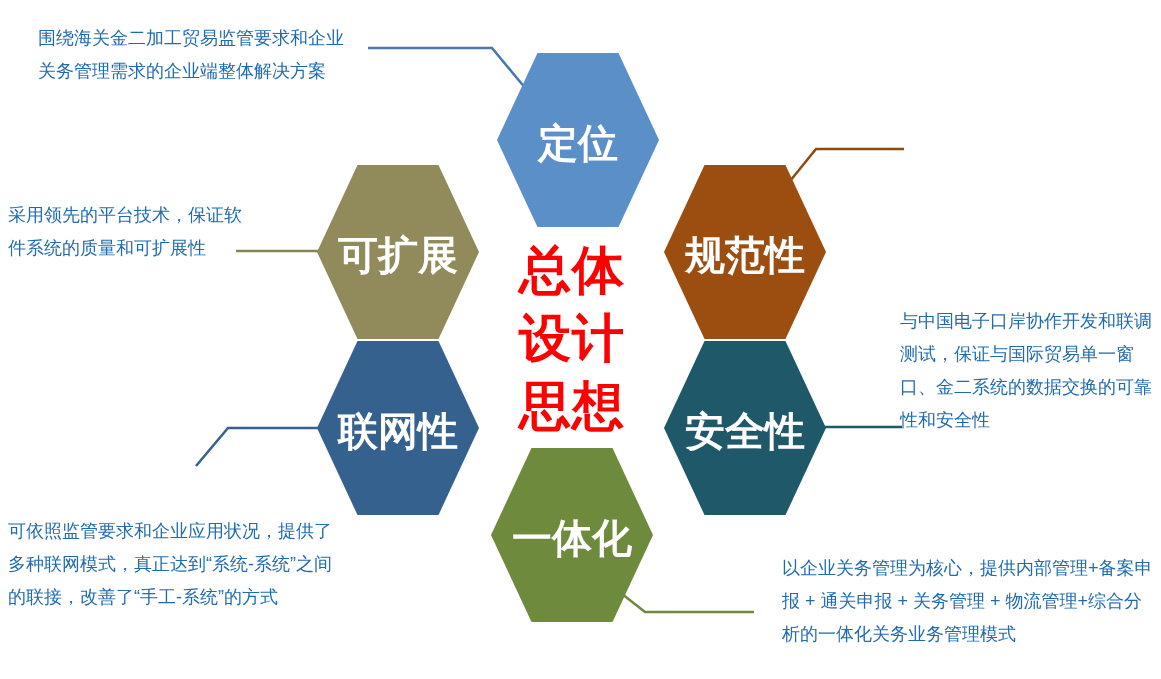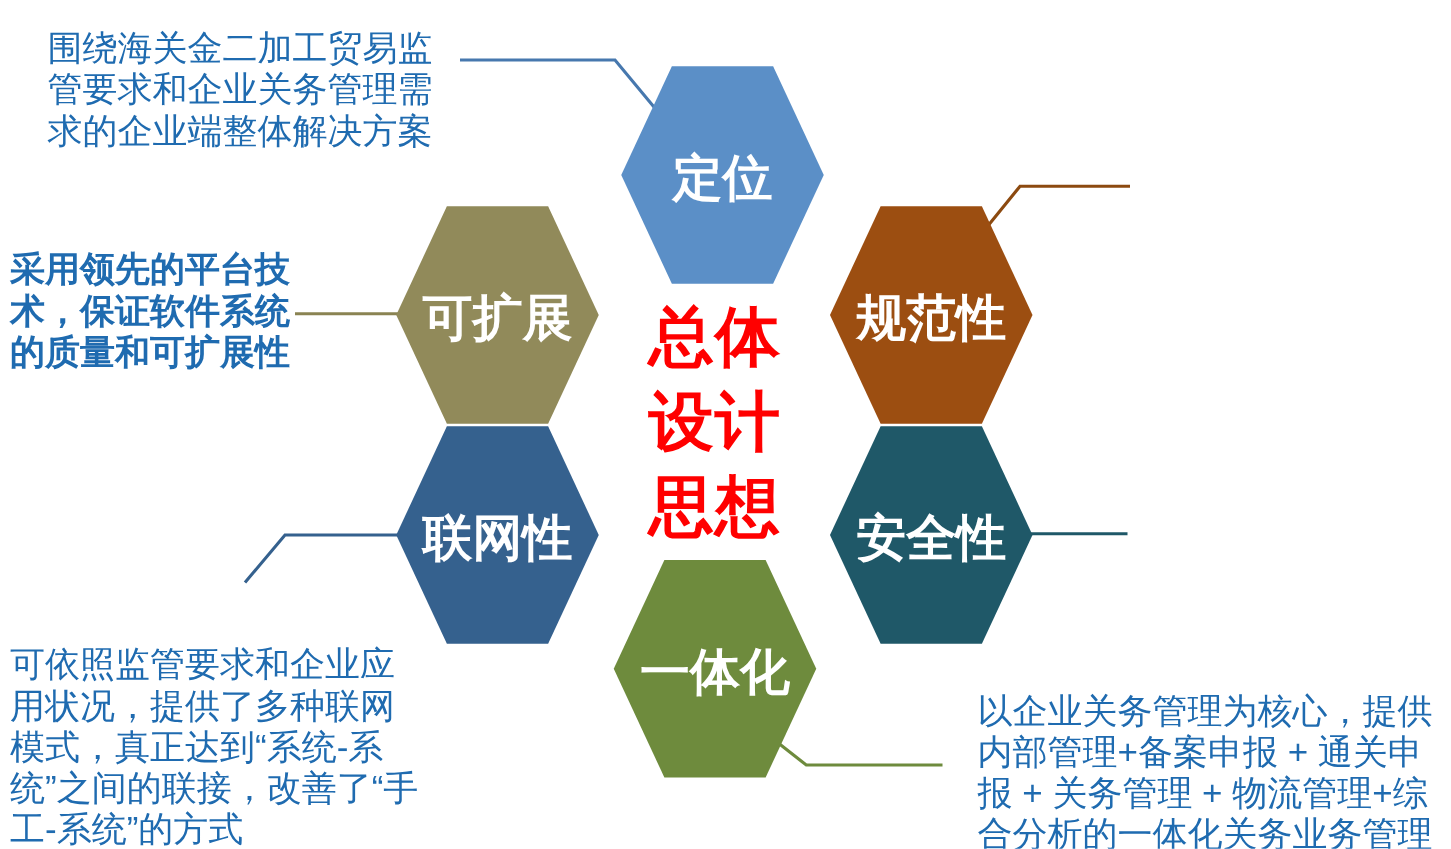--- a/index.html
+++ b/index.html
@@ -37,29 +37,29 @@
     font-weight: bold;
     font-size: 52px;
     text-anchor: middle;
     dominant-baseline: central;
     letter-spacing: 1px;
   }
   .callout {
     position: absolute;
     color: #1F6BB0;
     font-family: "Liberation Sans", "DejaVu Sans", sans-serif;
-    font-size: 28px;
+    font-size: 18px;
     line-height: 33px;
     font-weight: normal;
     white-space: pre-wrap;
     letter-spacing: 0px;
   }
   .c-topleft   { left: 38px;  top: 22px;  width: 318px; }
   .c-topright  { left: 912px; top: 22px;  width: 242px; }
-  .c-midleft   { left: 8px;   top: 199px; width: 240px; font-weight: bold; }
+  .c-midleft   { left: 8px;   top: 199px; width: 240px; }
   .c-midright  { left: 900px; top: 305px; width: 252px; }
   .c-botleft   { left: 8px;   top: 487px; width: 330px; margin-top: 28px; }
   .c-botright  { left: 782px; top: 552px; width: 378px; }
 </style>
 </head>
 <body>
 
 <div id="stage">
 
   <svg id="diagram-svg" viewBox="0 0 1161 679">
@@ -111,18 +111,19 @@
       <text class="center-title-line" x="572" y="338">设计</text>
       <text class="center-title-line" x="572" y="406">思想</text>
     </g>
   </svg>
 
   <div class="callout c-topleft">围绕海关金二加工贸易监管要求和企业关务管理需求的企业端整体解决方案</div>
 
 
   <div class="callout c-midleft">采用领先的平台技术，保证软件系统的质量和可扩展性</div>
 
+  <div class="callout c-midright">与中国电子口岸协作开发和联调测试，保证与国际贸易单一窗口、金二系统的数据交换的可靠性和安全性</div>
 
   <div class="callout c-botleft">可依照监管要求和企业应用状况，提供了多种联网模式，真正达到“系统-系统”之间的联接，改善了“手工-系统”的方式</div>
 
   <div class="callout c-botright">以企业关务管理为核心，提供内部管理+备案申报 + 通关申报 + 关务管理 + 物流管理+综合分析的一体化关务业务管理模式</div>
 
 </div>
 
 </body></html>

